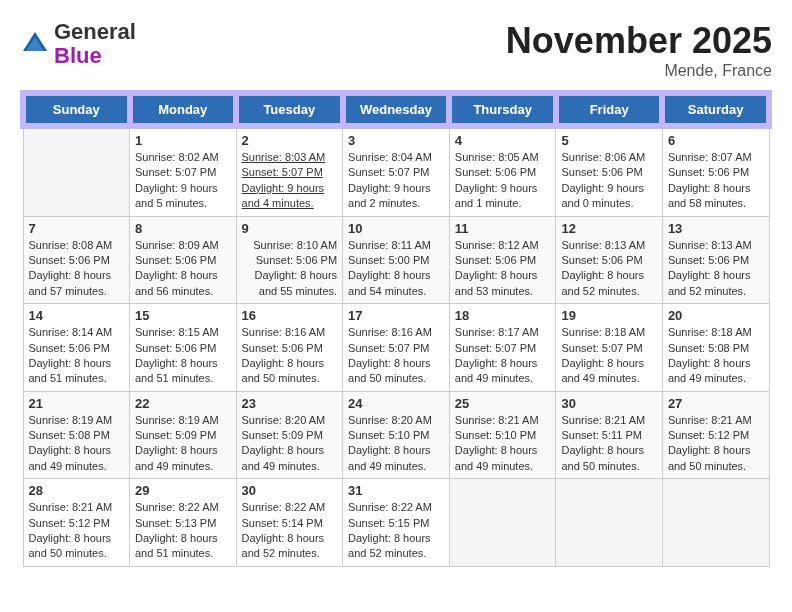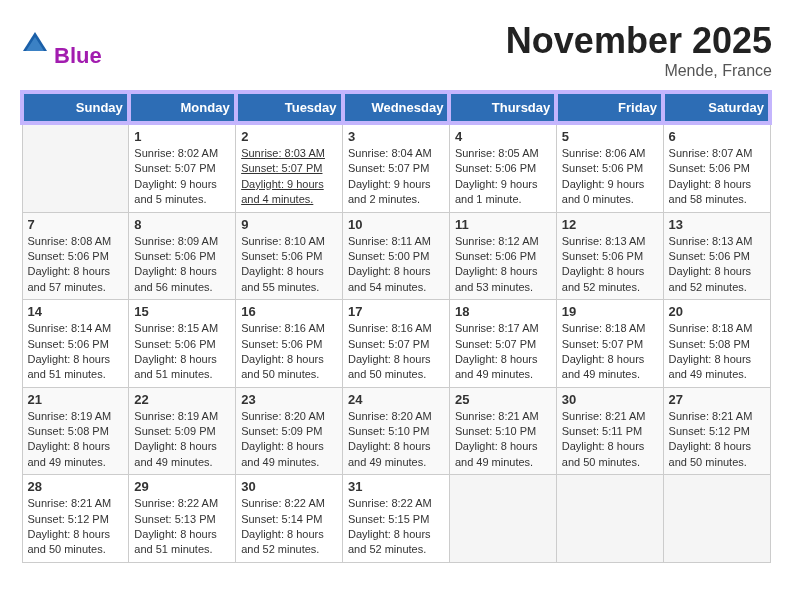--- a/index.html
+++ b/index.html
@@ -46,24 +46,24 @@
     }
     table {
       width: 100%;
       border-collapse: collapse;
       font-size: 11px;
     }
     thead tr th {
       background-color: #2d6db5;
       color: #fff;
       padding: 6px 4px;
-      text-align: right;
+      text-align: center;
       font-size: 13px;
       font-weight: bold;
-      border: 4px solid #c4b5fd;
+      border: 6px solid #c4b5fd;
     }
     tbody tr td {
       border: 1px solid #ccc;
       vertical-align: top;
       padding: 4px 5px;
       width: 107px;
       min-height: 80px;
       color: #333;
     }
     .day-num {
@@ -87,21 +87,21 @@
 </head>
 <body>
 
 <div class="header">
   <div class="logo">
     <svg class="logo-icon" viewBox="0 0 30 30">
       <polygon points="15,3 27,22 3,22" fill="#1a5fa8"></polygon>
       <polygon points="15,8 24,22 6,22" fill="#5ba3e0" opacity="0.5"></polygon>
     </svg>
     <div class="logo-text">
-      <br>
+      <span class="logo-general">General</span><br>
       <span class="logo-blue">Blue</span>
     </div>
   </div>
   <div class="title-block">
     <div class="month-title">November 2025</div>
     <div class="location-title">Mende, France</div>
   </div>
 </div>
 
 <table>
@@ -172,21 +172,21 @@
         </td>
         <td>
           <span class="day-num">8</span>
           <div class="day-info" style="white-space: pre-line;">Sunrise: 8:09 AM
 Sunset: 5:06 PM
 Daylight: 8 hours
 and 56 minutes.</div>
         </td>
         <td>
           <span class="day-num">9</span>
-          <div class="day-info" style="white-space: pre-line;">Sunrise: 8:10 AM
+          <div class="day-info" style="white-space: pre-line; text-align: right;">Sunrise: 8:10 AM
 Sunset: 5:06 PM
 Daylight: 8 hours
 and 55 minutes.</div>
         </td>
         <td>
           <span class="day-num">10</span>
           <div class="day-info" style="white-space: pre-line;">Sunrise: 8:11 AM
 Sunset: 5:00 PM
 Daylight: 8 hours
 and 54 minutes.</div>

